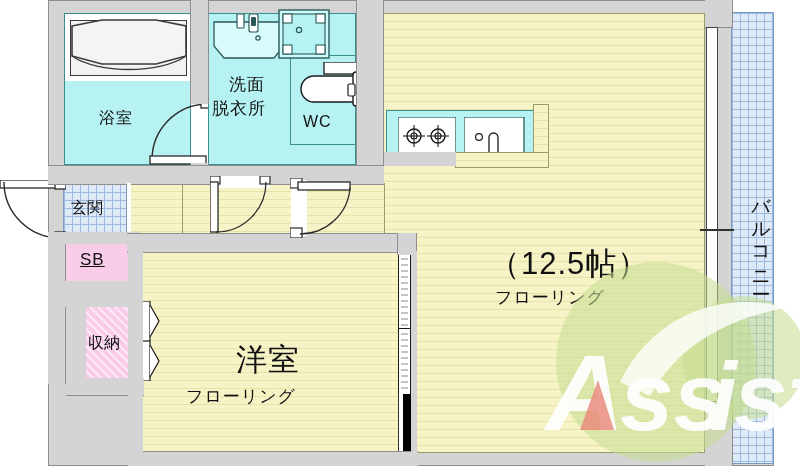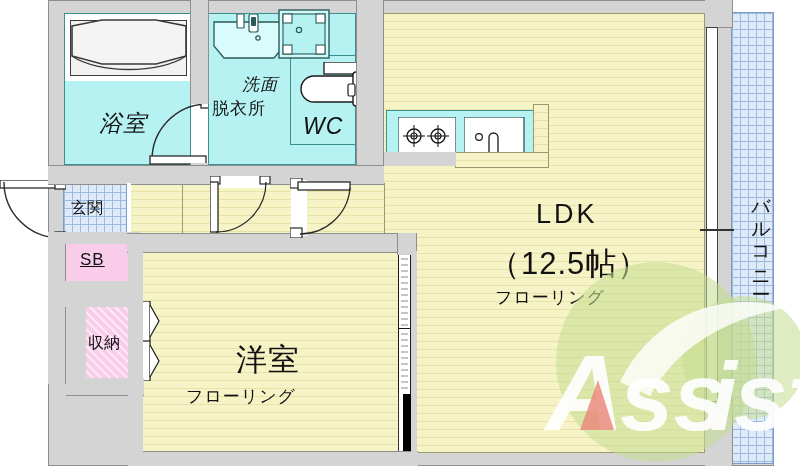--- a/index.html
+++ b/index.html
@@ -33,21 +33,21 @@
     border:1px solid #9d4e85;
   }
   .white{background:#ffffff;}
   .white-b{background:#ffffff;border:1px solid #1a1a1a;}
   .blk{background:#000000;}
 
   
   .lbl{position:absolute;color:#111;white-space:nowrap;font-weight:400;}
   .lbl-xl{font-size:27px;letter-spacing:3px;}
   .lbl-lg{font-size:31px;letter-spacing:1px;text-align:center;}
-  .lbl-md{font-size:23px;letter-spacing:1px;font-style:italic;}
+  .lbl-md{font-size:16px;letter-spacing:1px;}
   .lbl-sm{font-size:17px;letter-spacing:1px;}
   .lbl-xs{font-size:16px;letter-spacing:0px;}
   .vert{writing-mode:vertical-rl;text-orientation:upright;font-size:19px;letter-spacing:3px;}
 
   .tub{
     position:absolute;background:#f2f2f2;border:1.6px solid #3a3a3a;
   }
 
   
   #wm{position:absolute;left:528px;top:262px;width:272px;height:213px;overflow:hidden;pointer-events:none;}
@@ -109,21 +109,21 @@
   <svg class="abs" style="left:277px;top:8px;" width="54" height="52" viewBox="0 0 54 52">
     <rect x="2" y="2" width="50" height="48" fill="#cffafa" stroke="#2c5a5a" stroke-width="1.4"></rect>
     <rect x="6" y="6" width="42" height="40" fill="#b6f2f2" stroke="#2c5a5a" stroke-width="1.1"></rect>
     <rect x="6" y="6" width="9" height="9" fill="#ffffff" stroke="#2c5a5a" stroke-width="1.1"></rect>
     <rect x="39" y="6" width="9" height="9" fill="#ffffff" stroke="#2c5a5a" stroke-width="1.1"></rect>
     <rect x="6" y="37" width="9" height="9" fill="#ffffff" stroke="#2c5a5a" stroke-width="1.1"></rect>
     <rect x="39" y="37" width="9" height="9" fill="#ffffff" stroke="#2c5a5a" stroke-width="1.1"></rect>
     <circle cx="22" cy="22" r="2.6" fill="none" stroke="#2c5a5a" stroke-width="1.2"></circle>
   </svg>
 
-  <div class="lbl lbl-sm" style="left:242px;top:73px;font-style:italic;">洗面</div>
+  <div class="lbl lbl-sm" style="left:229px;top:73px;">洗面</div>
   <div class="lbl lbl-sm" style="left:212px;top:97px;">脱衣所</div>
 
   <svg class="abs" style="left:298px;top:62px;" width="68" height="54" viewBox="0 0 68 54">
     <rect x="26" y="0" width="38" height="12" fill="#ffffff" stroke="#1a1a1a" stroke-width="1.3"></rect>
     <path d="M58,14 L16,14 A13,13 0 0 0 16,40 L58,40 Z" fill="#ffffff" stroke="#1a1a1a" stroke-width="1.4"></path>
     <rect x="55" y="10" width="11" height="34" rx="3" fill="#ffffff" stroke="#1a1a1a" stroke-width="1.4"></rect>
     <rect x="50" y="22" width="7" height="12" rx="1.5" fill="#ffffff" stroke="#1a1a1a" stroke-width="1.2"></rect>
   </svg>
   <div class="lbl lbl-md" style="left:303px;top:113px;">WC</div>
 
@@ -142,21 +142,20 @@
   <svg class="abs" style="left:464px;top:117px;" width="74" height="46" viewBox="0 0 74 46">
     <rect x="0" y="0" width="60" height="38" fill="#ffffff" stroke="#2c5a5a" stroke-width="1.3"></rect>
     <circle cx="15" cy="20" r="3.4" fill="none" stroke="#1a1a1a" stroke-width="1.2"></circle>
     <rect x="25" y="16" width="9" height="28" rx="4.5" fill="#ffffff" stroke="#1a1a1a" stroke-width="1.3"></rect>
   </svg>
 
   <div class="abs floor" style="left:533px;top:104px;width:16px;height:56px;"></div>
   <div class="abs floor" style="left:455px;top:152px;width:94px;height:16px;"></div>
   <div class="abs wall-plain" style="left:356px;top:152px;width:100px;height:14px;"></div>
 
-  <div class="lbl lbl-xl" style="left:536px;top:199px;">LDK</div>
   <div class="lbl lbl-lg" style="left:489px;top:243px;">（12.5帖）</div>
   <div class="lbl lbl-sm" style="left:495px;top:286px;">フローリング</div>
 
   <div class="abs white-b" style="left:706px;top:27px;width:12px;height:375px;border:1px solid #444;"></div>
   <div class="abs" style="left:700px;top:229px;width:34px;height:2px;background:#333;"></div>
 
   <div class="abs tile-blue" style="left:63px;top:183px;width:64px;height:52px;"></div>
   <div class="lbl lbl-xs" style="left:71px;top:198px;">玄関</div>
 
   <svg class="abs" style="left:0px;top:180px;" width="66" height="62" viewBox="0 0 66 62">

